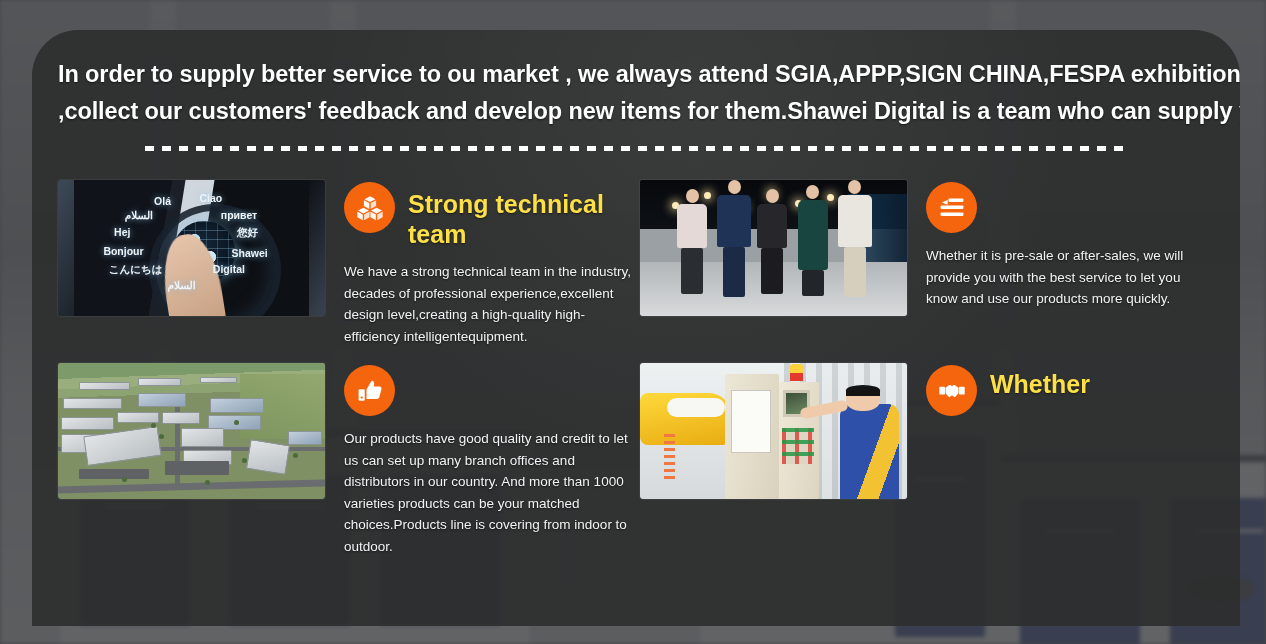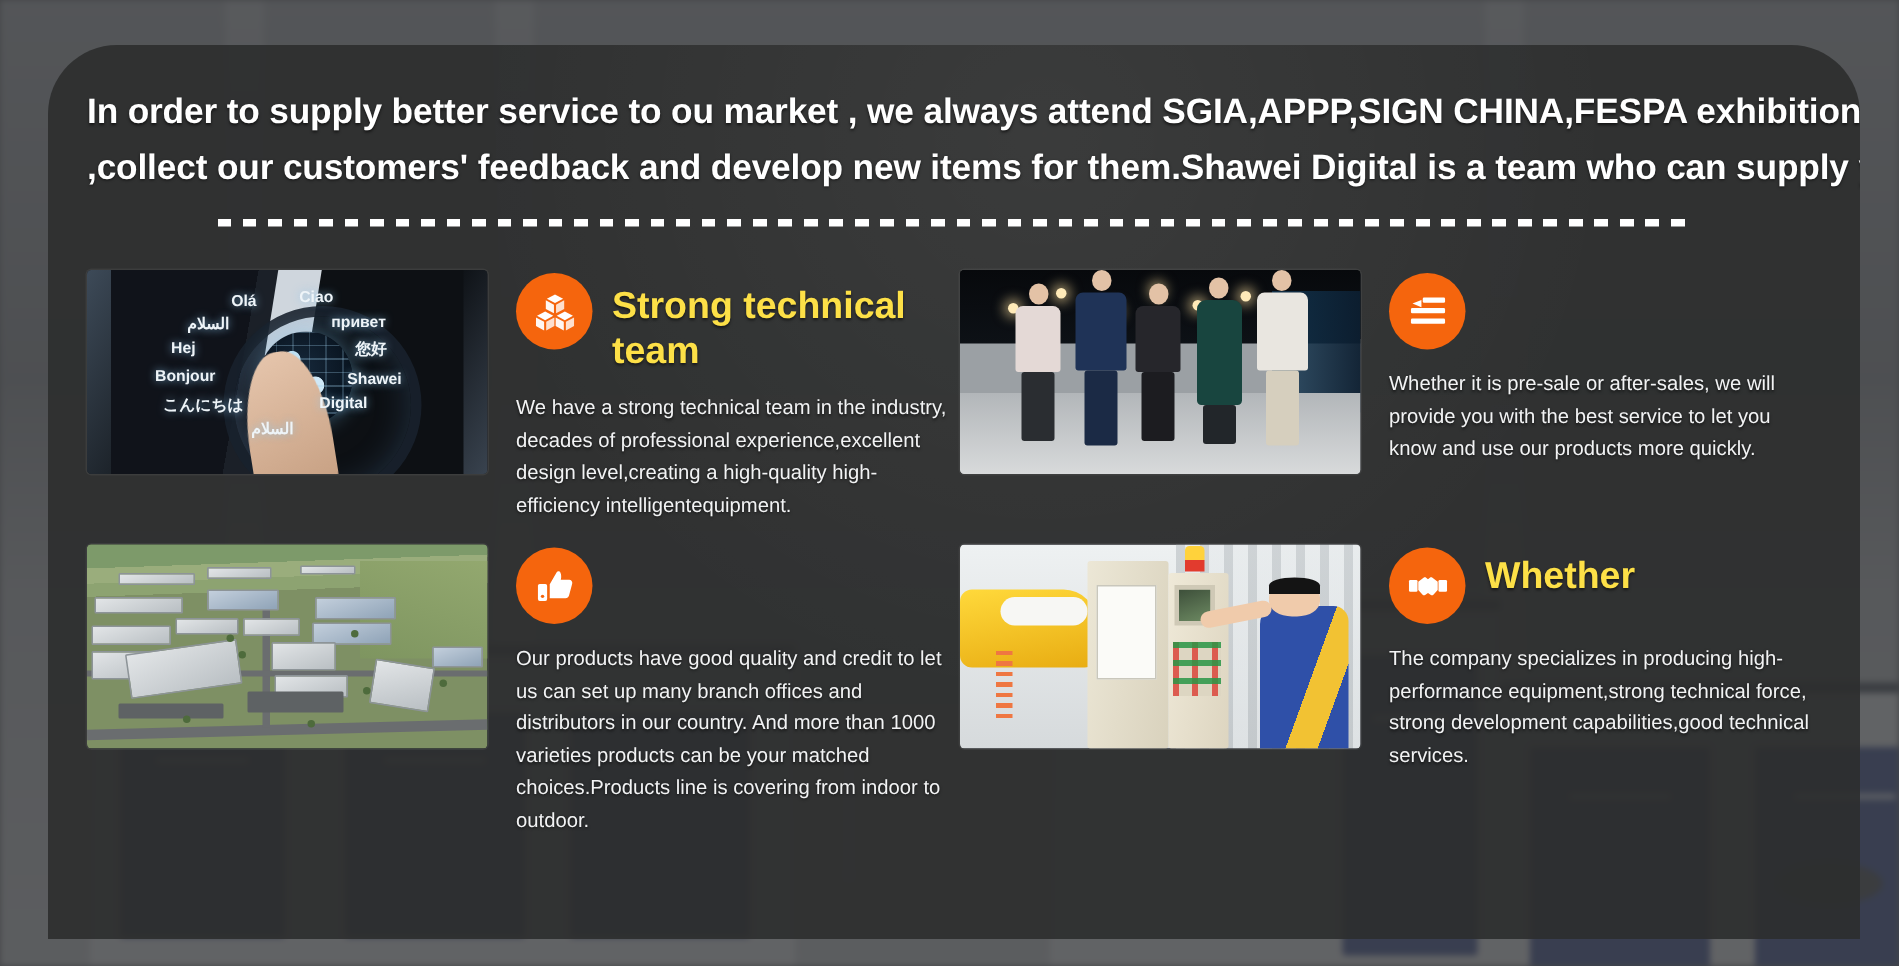--- a/index.html
+++ b/index.html
@@ -580,18 +580,17 @@
         <div class="card-head">
           <span class="badge">
             <svg viewBox="0 0 32 32" fill="#fff" aria-hidden="true">
               <rect x="1.5" y="11" width="6.5" height="9" rx="1"></rect>
               <rect x="24" y="11" width="6.5" height="9" rx="1"></rect>
               <path d="M8.6 12.4l4-3c.6-.5 1.4-.5 2 0l1.4 1.1 1.4-1.1c.6-.5 1.4-.5 2 0l4 3v6.3l-3.3 3.6c-.5.5-1.3.6-1.9.2l-2.2-1.6-2.2 1.6c-.6.4-1.4.3-1.9-.2L8.6 18.7z"></path>
             </svg>
           </span>
           <span class="card-title">Whether</span>
         </div>
-        <p class="card-text">The company specializes in producing high-performance equipment,strong technical force, strong development capabilities,good technical services.</p>
       </div>
     </div>
 
   </div>
 </div>
 
 </body></html>

